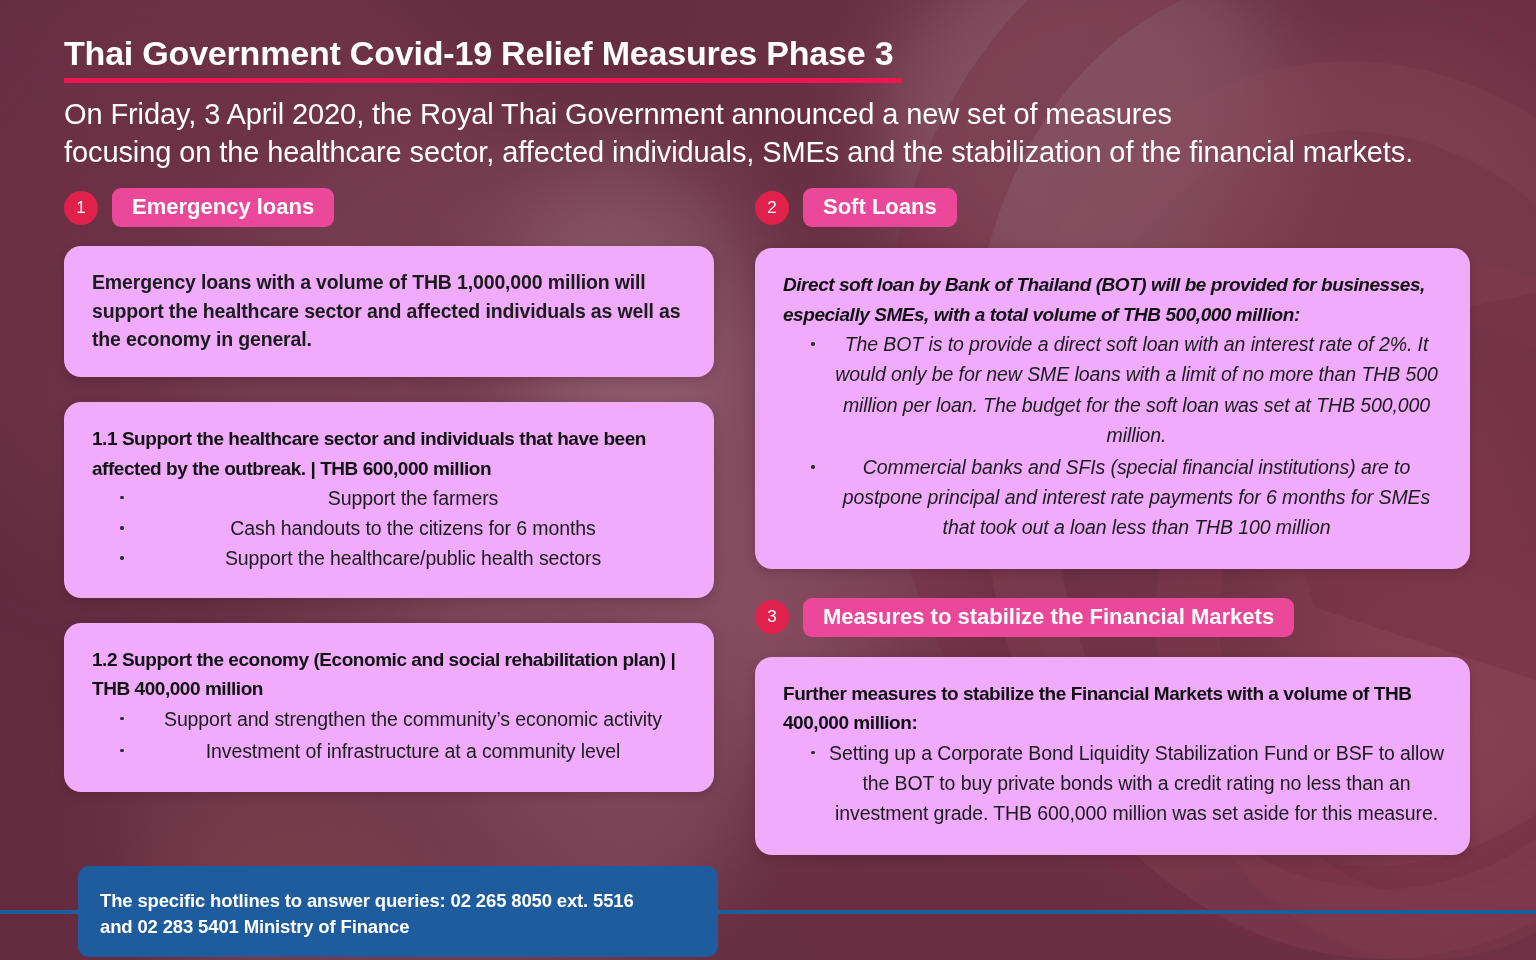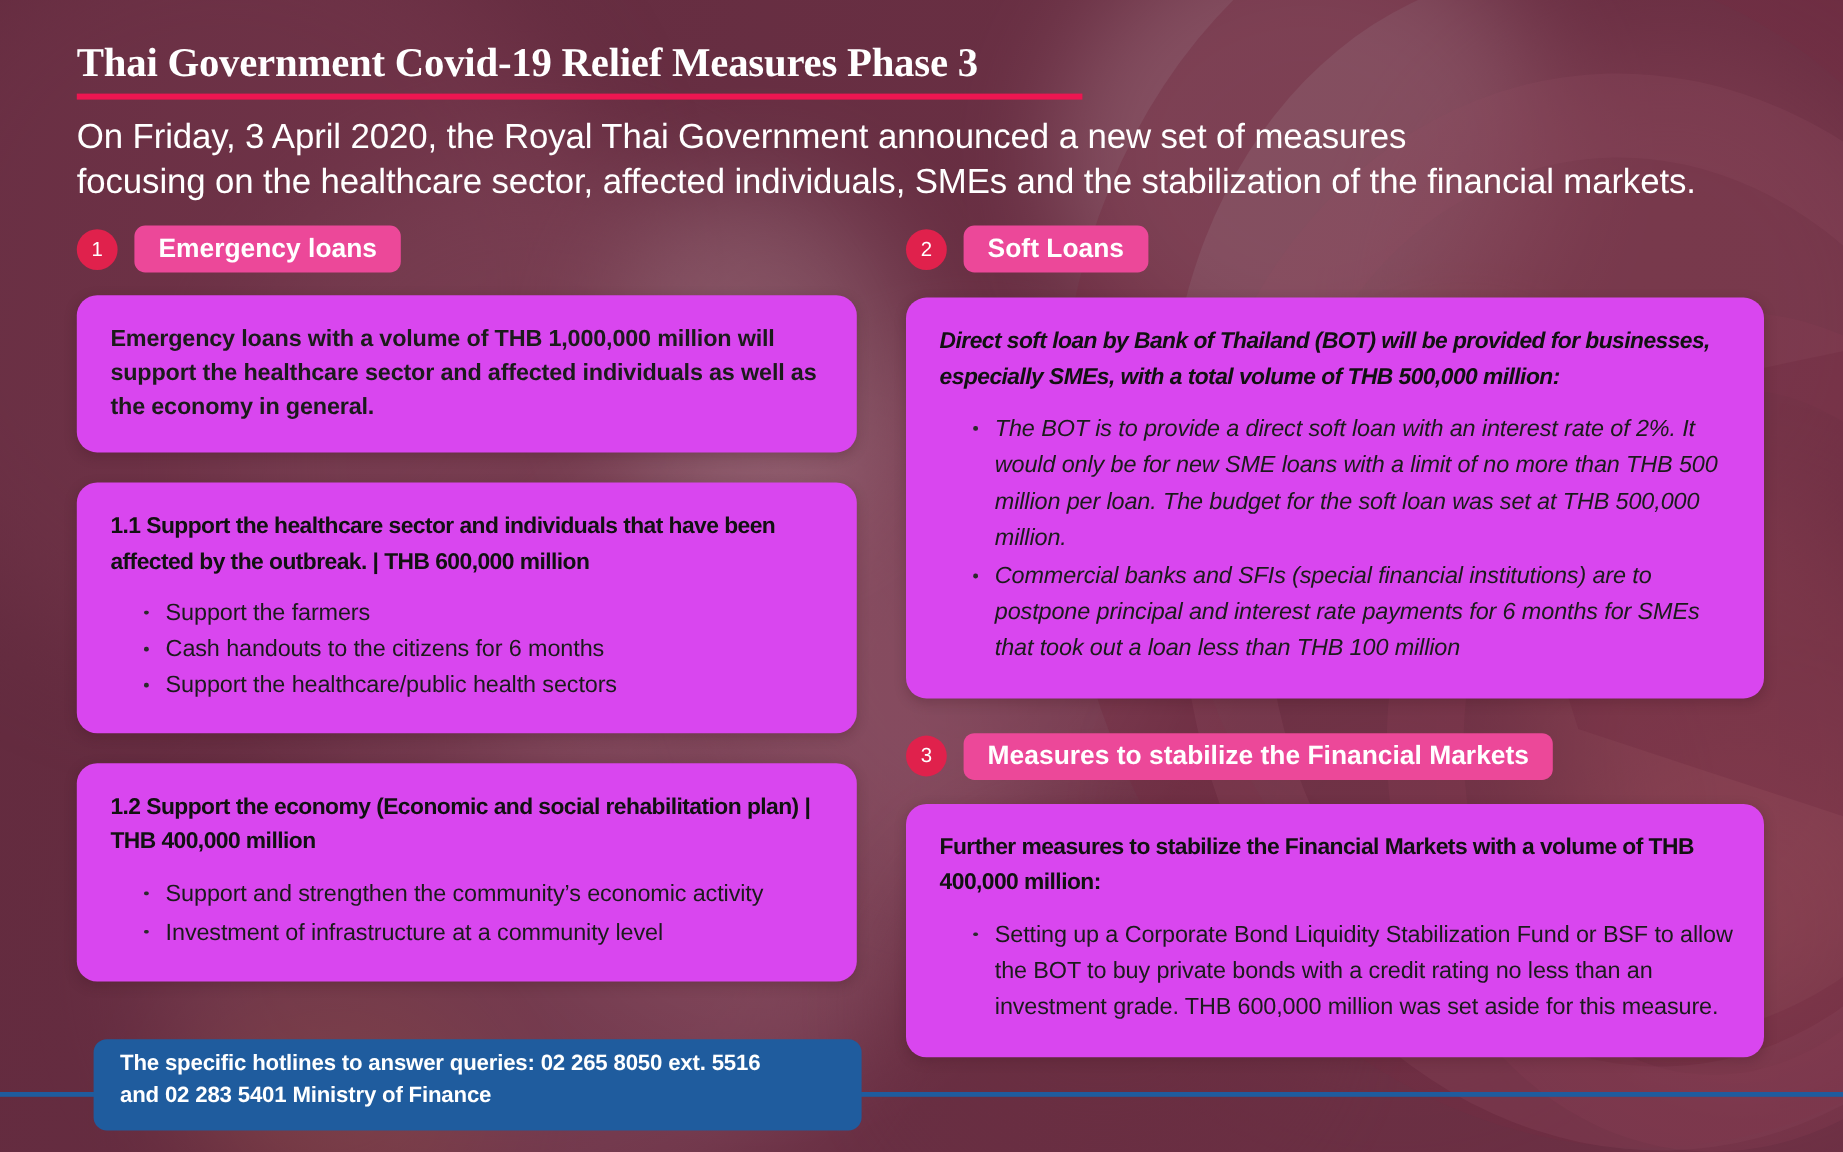--- a/index.html
+++ b/index.html
@@ -83,21 +83,20 @@
   
   #header { position: absolute; left: 64px; top: 34px; width: 1420px; }
 
   #page-title {
     color: #ffffff;
     font-size: 34px;
     font-weight: bold;
     letter-spacing: -0.2px;
     line-height: 1.12;
     white-space: nowrap;
-    font-family: Liberation Serif, serif;
   }
   #title-underline {
     margin-top: 6px;
     width: 838px;
     height: 5px;
     background: #ED1651;
   }
   #page-subtitle {
     margin-top: 13px;
     color: #ffffff;
@@ -134,43 +133,43 @@
     font-size: 22px;
     font-weight: bold;
     border-radius: 9px;
     padding: 6px 20px 8px 20px;
     line-height: 1.15;
     white-space: nowrap;
   }
 
   
   .card {
-    background: #d946ef;
+    background: #f0abfc;
     border-radius: 17px;
     box-shadow: 0 3px 10px rgba(60,20,33,0.25);
     padding: 22px 26px 24px 28px;
   }
   .card-lead {
     color: #1b1b1b;
     font-size: 19.5px;
     font-weight: bold;
     line-height: 1.45;
     letter-spacing: -0.15px;
   }
   .card-lead-narrow {
     color: #111111;
     font-size: 19px;
     font-weight: bold;
     line-height: 1.55;
     letter-spacing: -0.45px;
   }
   .bullets {
     list-style: none;
-    margin-top: 13px;
     padding-left: 26px;
+    text-align: center;
   }
   .bullets li {
     position: relative;
     color: #1b1b1b;
     font-size: 19.5px;
     line-height: 1.55;
     padding-left: 20px;
     margin-bottom: 2px;
     letter-spacing: -0.1px;
   }
@@ -186,21 +185,21 @@
   .bullets.tight li { margin-bottom: 0; }
 
   
   #hotline-bar {
     position: absolute;
     left: 78px;
     top: 866px;
     width: 640px;
     background: #1F5C9E;
     border-radius: 11px;
-    padding: 7px 22px 16px 22px;
+    padding: 22px 22px 16px 22px;
     color: #ffffff;
     font-size: 18.5px;
     font-weight: bold;
     line-height: 1.42;
     letter-spacing: -0.15px;
     z-index: 3;
   }
   #footer-rule {
     position: absolute;
     left: 0;

